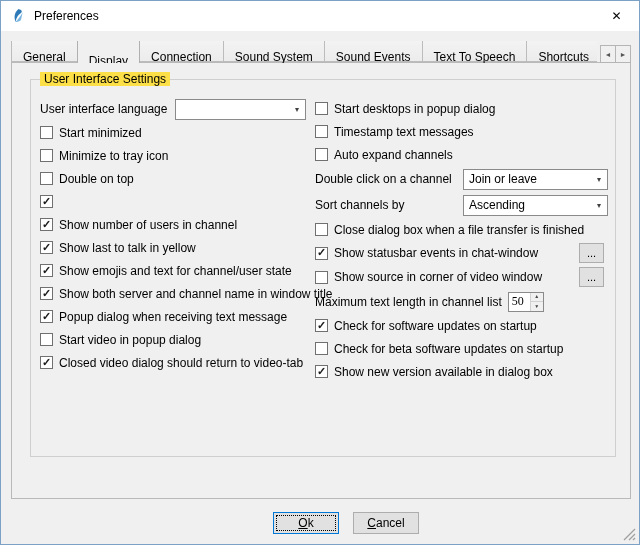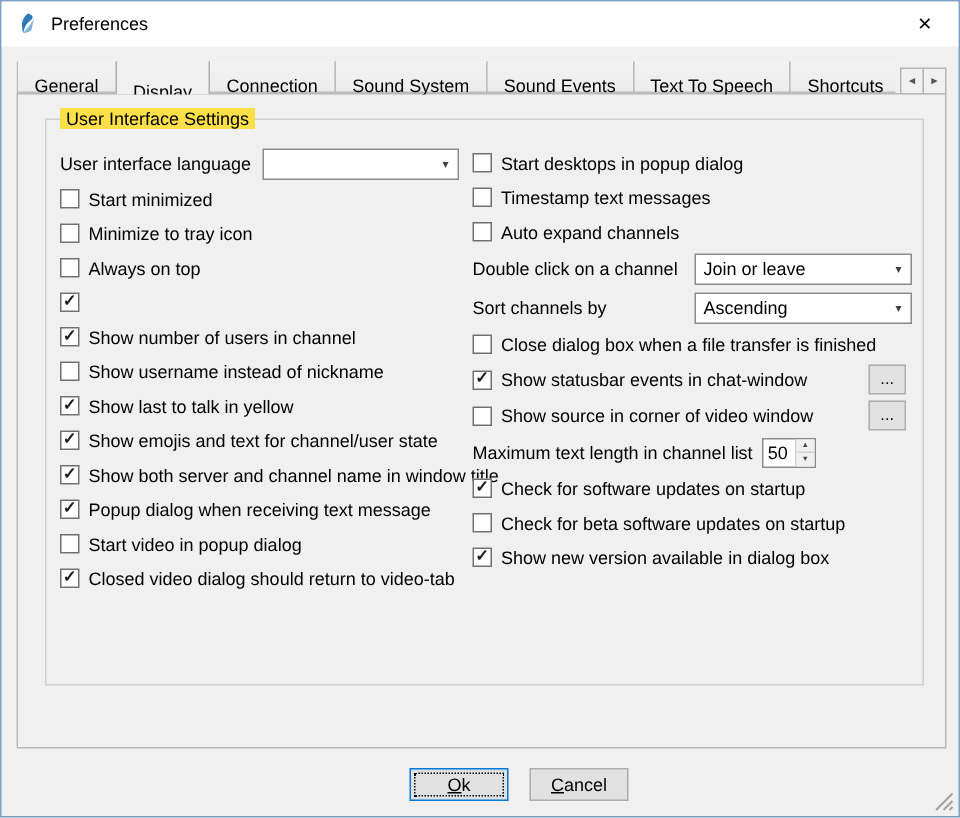--- a/index.html
+++ b/index.html
@@ -88,21 +88,21 @@
   .combo-lang { width: 131px; margin-left: auto; }
   .combo-right { width: 145px; margin-left: auto; gap: 10px; }
   
   .more-btn {
     margin-left: auto; margin-right: 4px; width: 25px; height: 20px;
     background: #e1e1e1; border: 1px solid #adadad;
     display: flex; align-items: center; justify-content: center;
     font-size: 11px; line-height: 1;
   }
   
-  .spin { margin-left: 6px; width: 36px; height: 20px; background: #fff; border: 1px solid #8a8a8a; display: flex; }
+  .spin { margin-left: 6px; width: 36px; height: 20px; background: #fff; border: 1px solid #8a8a8a; display: flex; font-family: Liberation Serif, serif; }
   .spin-val { flex: 1; display: flex; align-items: center; padding-left: 3px; }
   .spin-arrows { width: 13px; display: flex; flex-direction: column; border-left: 1px solid #d0d0d0; }
   .spin-btn { flex: 1; display: flex; align-items: center; justify-content: center; font-size: 5px; color: #444; background: #f0f0f0; }
   .spin-btn.up { border-bottom: 1px solid #d0d0d0; }
   
   .dlg-btn {
     position: absolute; width: 66px; height: 22px;
     background: #e1e1e1; border: 1px solid #adadad;
     display: flex; align-items: center; justify-content: center; font-size: 12px;
   }
@@ -157,36 +157,32 @@
       <div class="row">
         <span class="cb"></span>
         <span class="cb-label">Start minimized</span>
       </div>
       <div class="row">
         <span class="cb"></span>
         <span class="cb-label">Minimize to tray icon</span>
       </div>
       <div class="row">
         <span class="cb"></span>
-        <span class="cb-label">Always on top</span>
+        <span class="cb-label">Double on top</span>
       </div>
       <div class="row">
         <span class="cb checked">
             <span class="glyph">✓</span>
           </span>
       </div>
       <div class="row">
         <span class="cb checked">
             <span class="glyph">✓</span>
           </span>
         <span class="cb-label">Show number of users in channel</span>
-      </div>
-      <div class="row">
-        <span class="cb"></span>
-        <span class="cb-label">Show username instead of nickname</span>
       </div>
       <div class="row">
         <span class="cb checked">
             <span class="glyph">✓</span>
           </span>
         <span class="cb-label">Show last to talk in yellow</span>
       </div>
       <div class="row">
         <span class="cb checked">
             <span class="glyph">✓</span>

